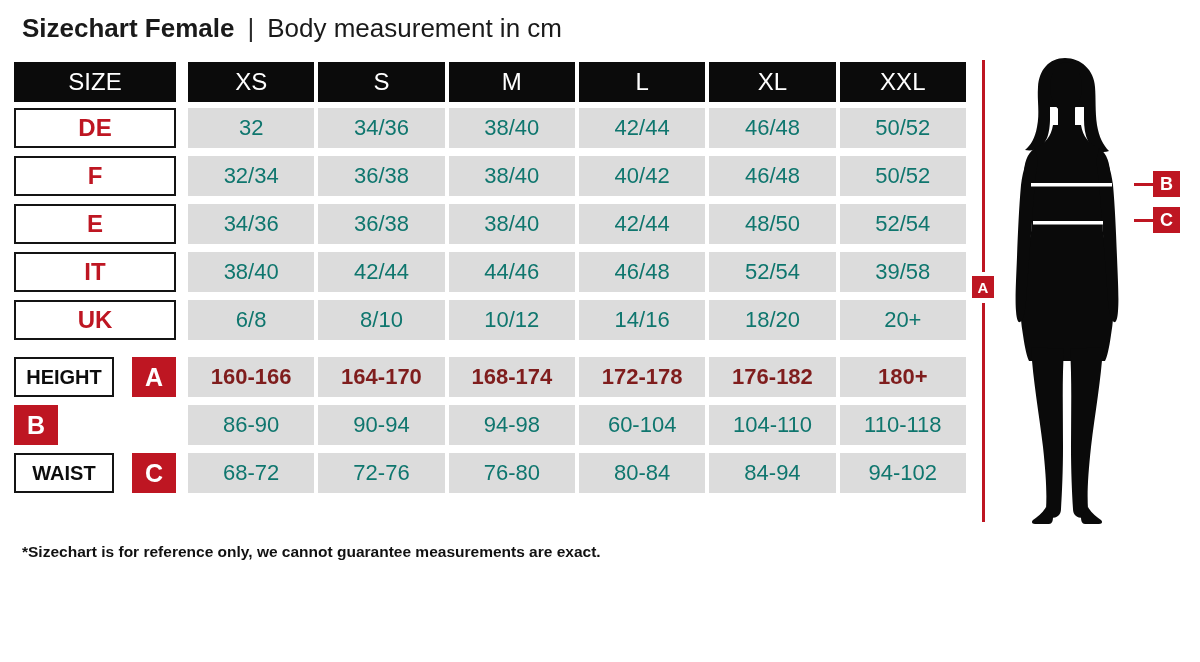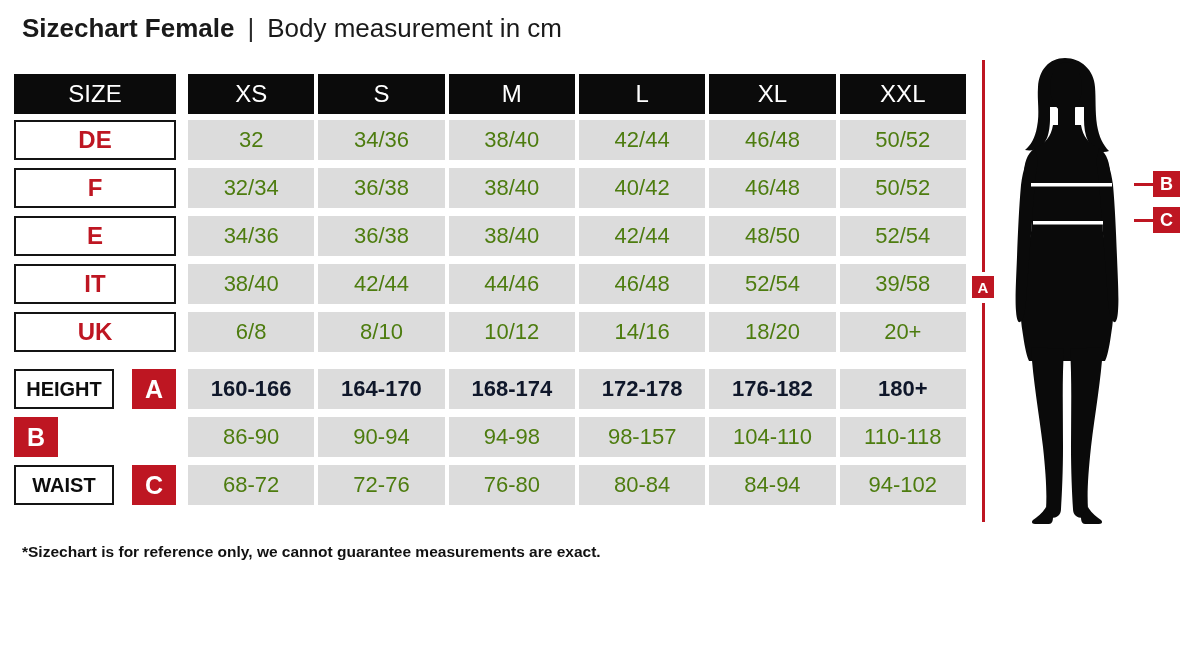--- a/index.html
+++ b/index.html
@@ -21,39 +21,39 @@
     color: #1a1a1a;
     white-space: nowrap;
   }
   .t-main { font-weight: bold; }
   .t-sep  { margin: 0 13px; font-weight: normal; color: #2a2a2a; }
   .t-sub  { font-weight: normal; }
 
   
   .table { position: absolute; left: 14px; top: 62px; width: 952px; }
   .row { display: flex; height: 40px; margin-top: 8px; }
-  .row.header-row { margin-top: 12px; }
+  .row.header-row { margin-top: 0; }
   .row.first-data { margin-top: 6px; }
   .row.first-measure { margin-top: 17px; }
 
   .cell {
     display: flex; align-items: center; justify-content: center;
     box-sizing: border-box;
   }
   .label-col { width: 162px; margin-right: 12px; flex: none; }
   .vals { flex: 1; display: flex; gap: 4px; min-width: 0; text-align: right; }
   .vals .cell { flex: 1; }
 
   .head { background: #0b0b0b; color: #ffffff; font-size: 24px; }
   .region-label {
     background: #ffffff; border: 2px solid #141414;
     color: #be1622; font-weight: bold; font-size: 24px; text-align: right;
   }
-  .val { background: #dcdcdc; color: #4d7c0f; font-size: 22px; }
-  .bold-vals .val { color: #0f172a; font-weight: bold; }
+  .val { background: #dcdcdc; color: #0f766e; font-size: 22px; }
+  .bold-vals .val { color: #7f1d1d; font-weight: bold; }
 
   .mwrap { width: 162px; margin-right: 12px; flex: none; display: flex; gap: 18px; }
   .mlabel {
     flex: 1; background: #ffffff; border: 2px solid #141414;
     color: #0d0d0d; font-weight: bold; font-size: 20px;
   }
   .letter-box {
     width: 44px; flex: none; background: #be1622;
     color: #ffffff; font-weight: bold; font-size: 25px;
   }
@@ -182,21 +182,21 @@
     </div>
 
     <div class="row">
       <div class="mwrap">
         <div class="cell letter-box">B</div>
       </div>
       <div class="vals">
         <div class="cell val">86-90</div>
         <div class="cell val">90-94</div>
         <div class="cell val">94-98</div>
-        <div class="cell val">98-157</div>
+        <div class="cell val">60-104</div>
         <div class="cell val">104-110</div>
         <div class="cell val">110-118</div>
       </div>
     </div>
 
     <div class="row">
       <div class="mwrap">
         <div class="cell mlabel">WAIST</div>
         <div class="cell letter-box">C</div>
       </div>

